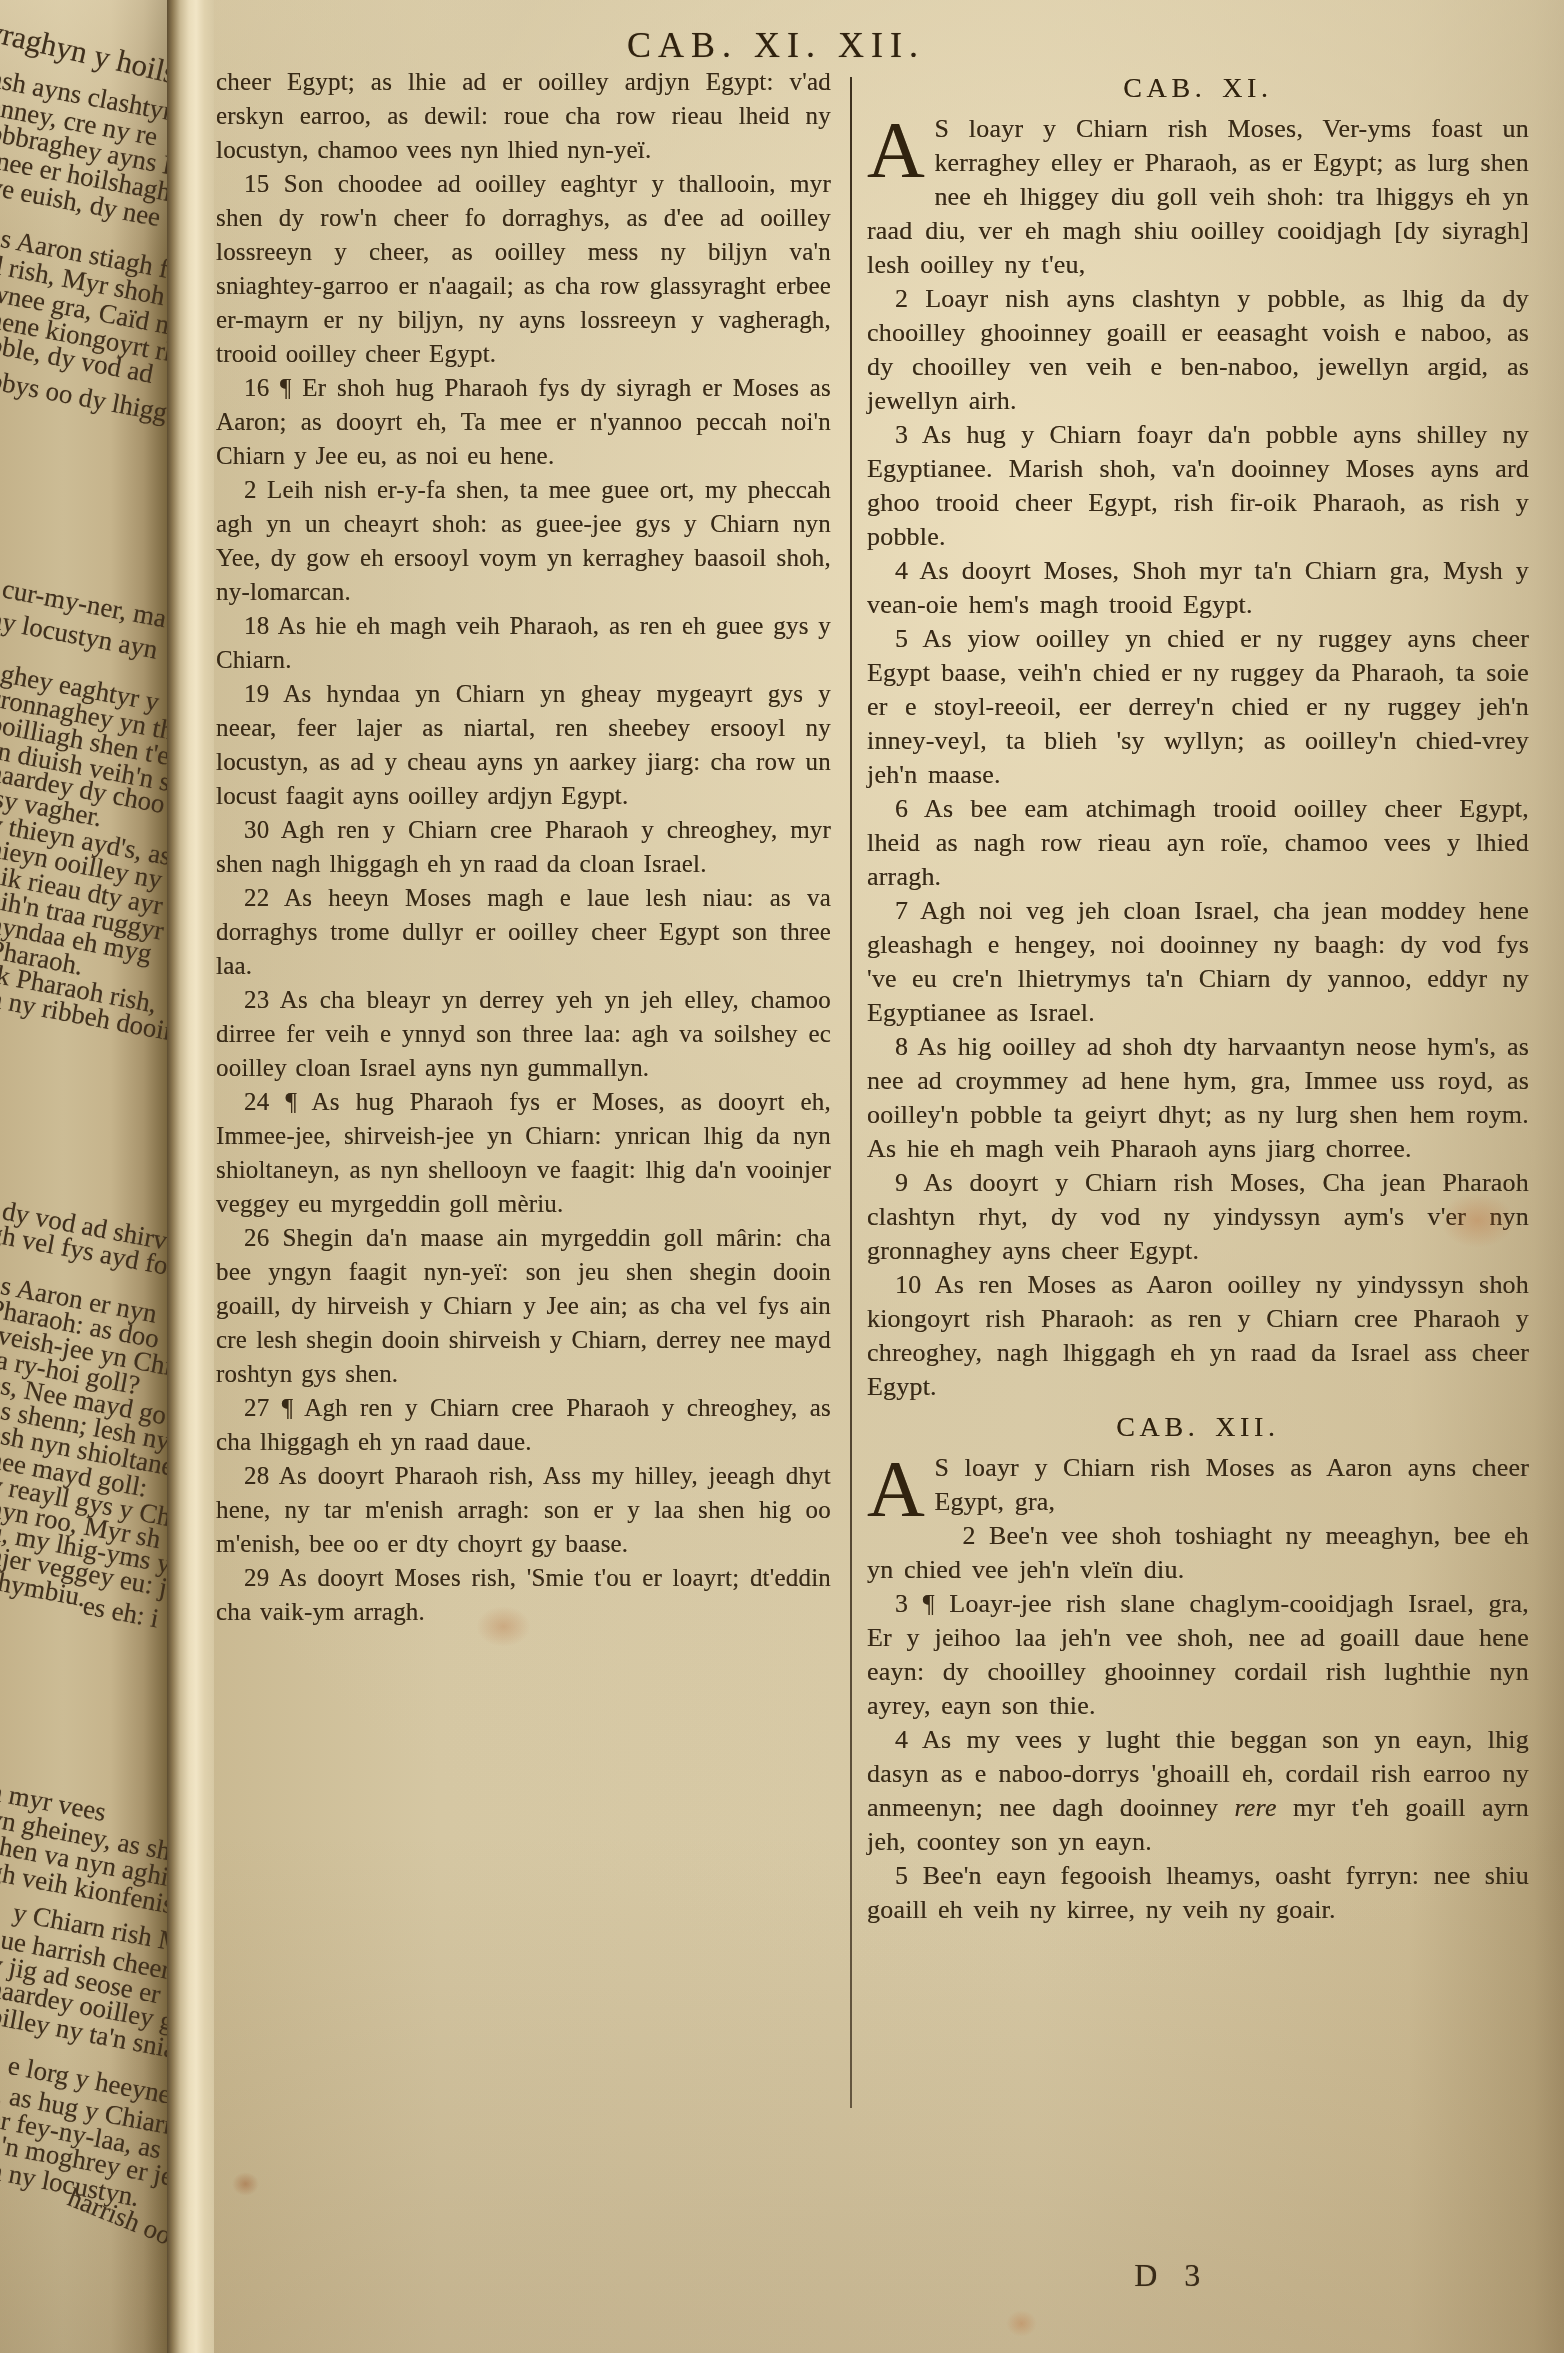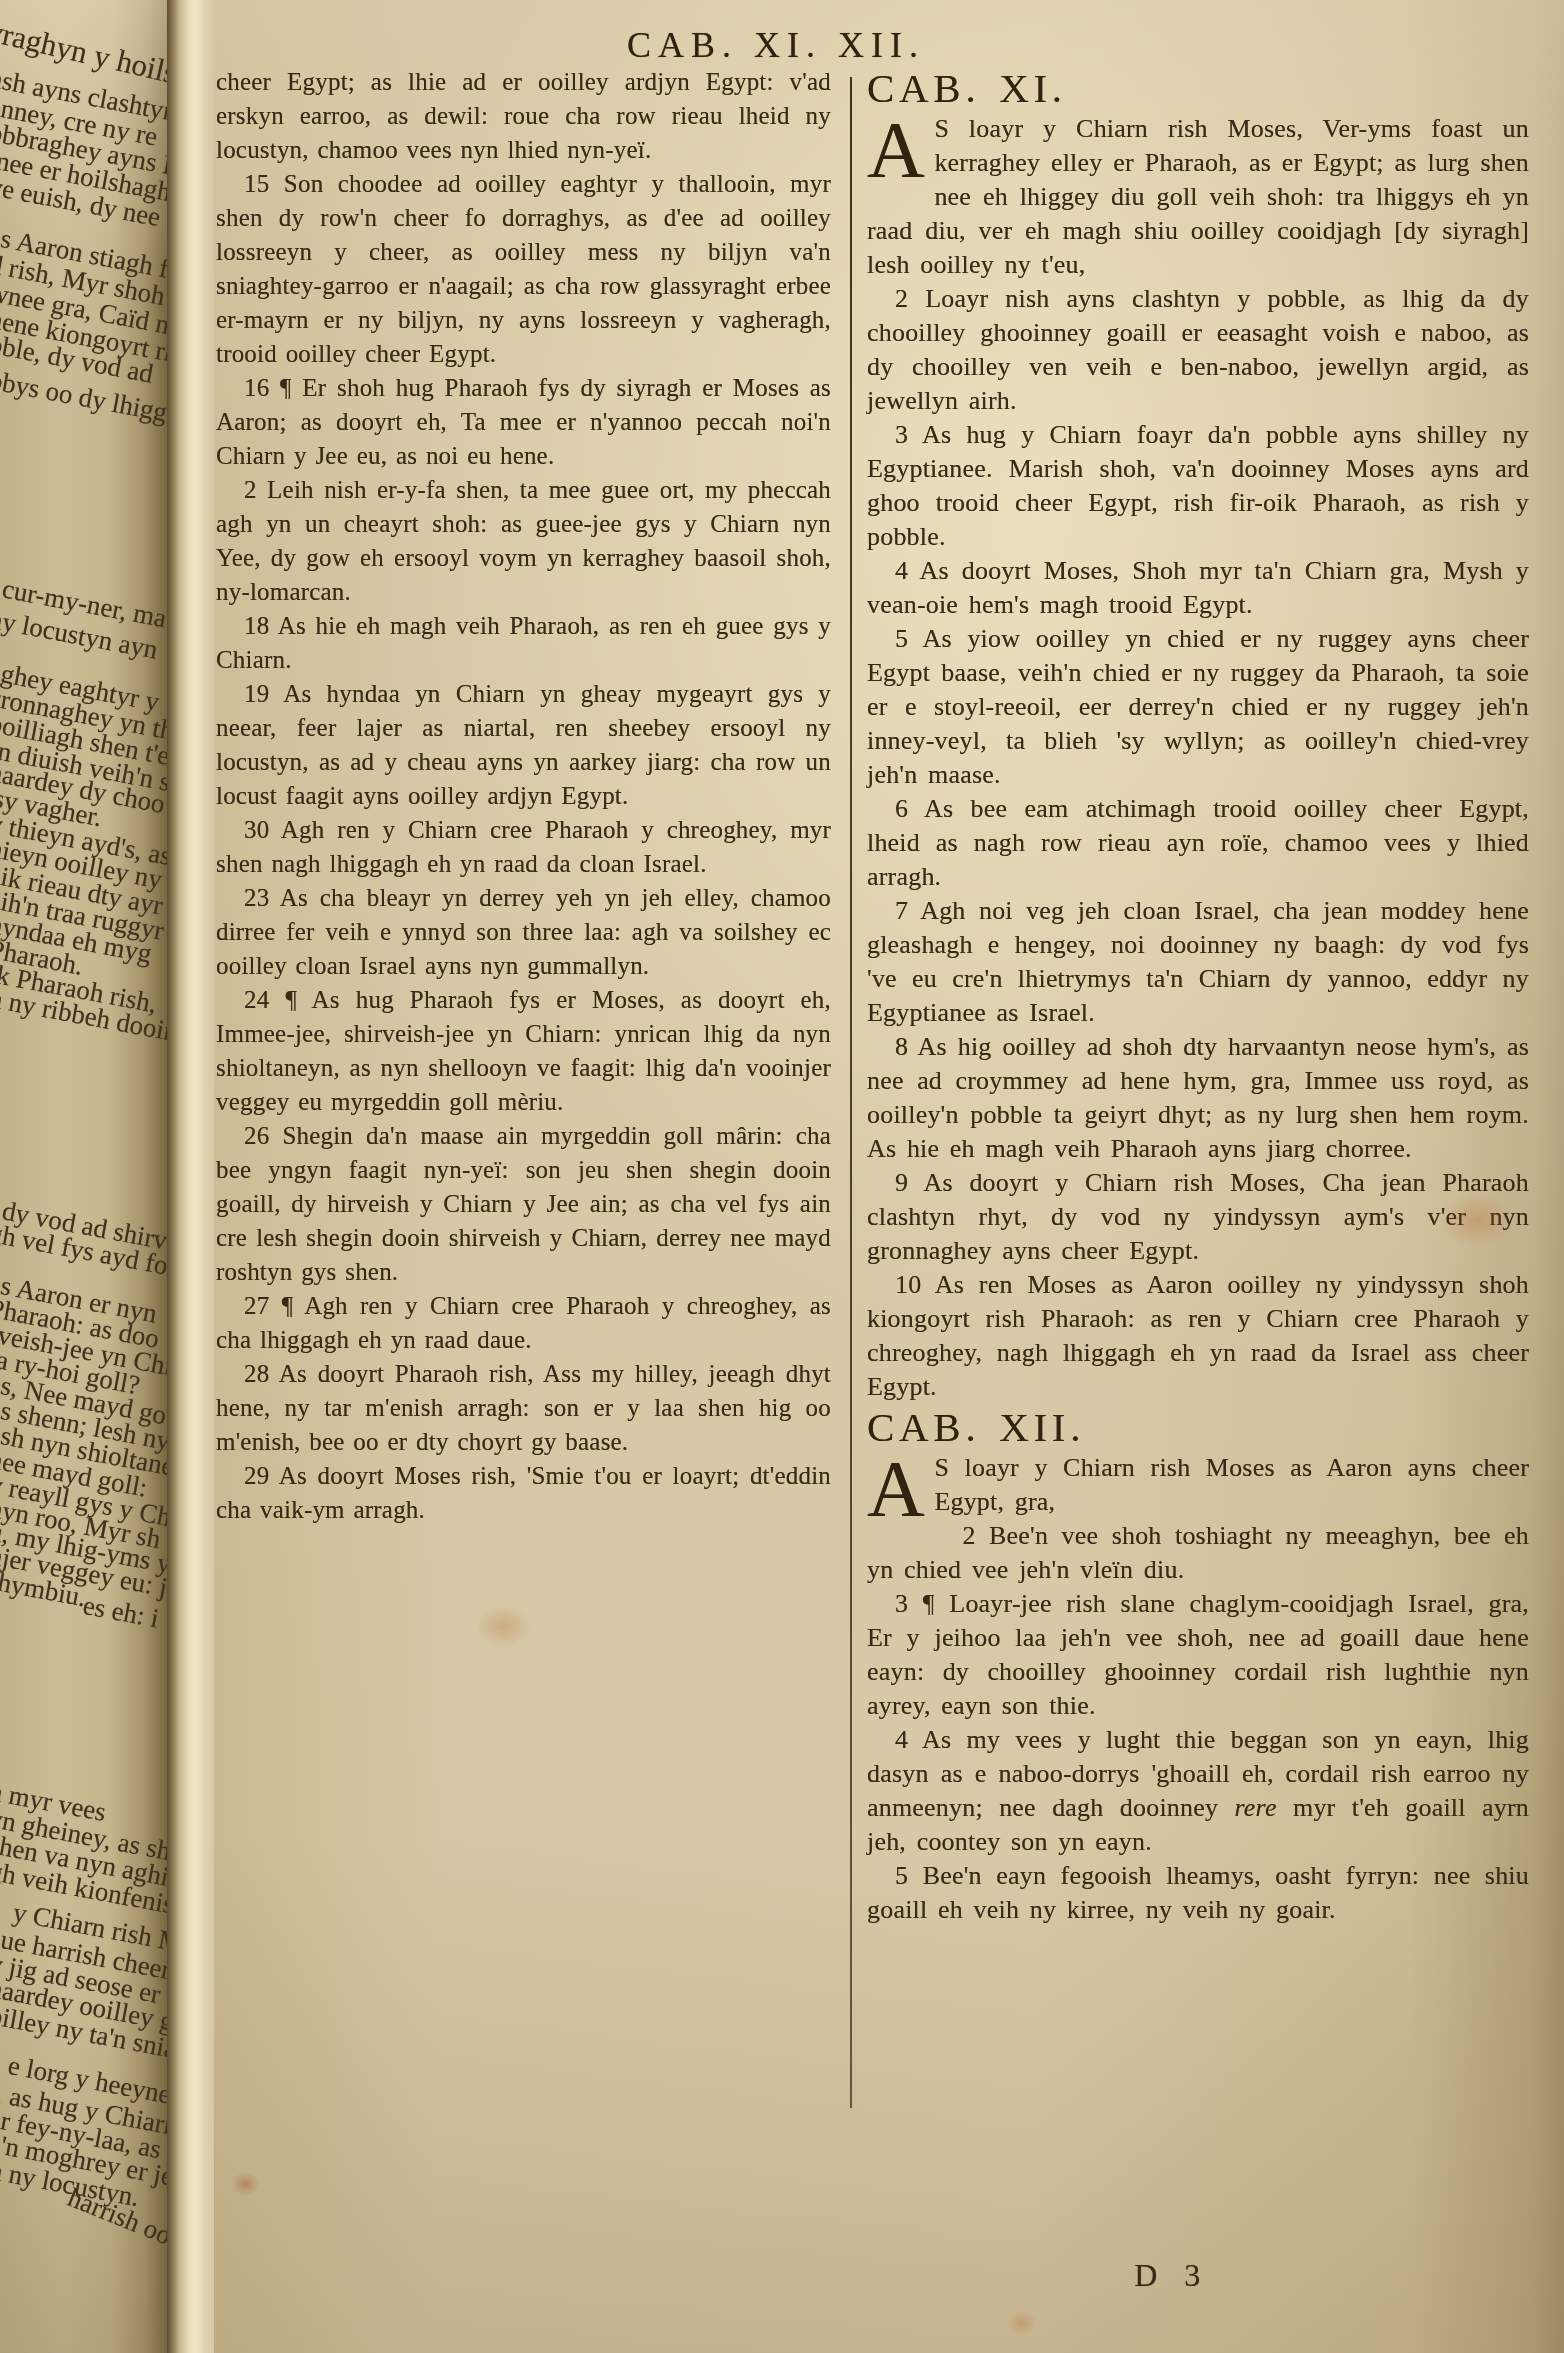--- a/index.html
+++ b/index.html
@@ -32,21 +32,21 @@
     font-size:36px; letter-spacing:7px; color:#30220f; text-shadow:0 0 0.8px rgba(48,34,15,0.5);
   }
   .column-rule { position:absolute; left:850px; top:77px; width:2.3px; height:2031px;
     background:linear-gradient(180deg, rgba(43,30,14,0.9) 0%, rgba(43,30,14,0.8) 60%, rgba(43,30,14,0.65) 100%); }
   .col { position:absolute; top:65px; text-align:justify; color:#382a17;
          text-shadow:0 0 0.5px rgba(54,39,20,0.55); letter-spacing:0.2px; }
   .col-left  { left:216px; width:615px; font-size:25px; line-height:34px; word-spacing:2.3px; }
   .col-right { left:867px; width:662px; font-size:26px; line-height:34px; word-spacing:3.9px; }
   p.verse { margin:0; text-indent:28px; }
   p.noindent { text-indent:0; }
-  .chapter-heading { text-align:left; font-size:41px; letter-spacing:4.7px; line-height:36px;
+  .chapter-heading { text-align:center; font-size:28px; letter-spacing:4.7px; line-height:36px;
                      margin:4.7px 0 6.3px; text-indent:0; color:#31230f; }
   .dropcap { float:left; font-size:80px; line-height:64px; padding:6.3px 9.4px 0 0; color:#31230f; }
   .signature { position:absolute; left:1086px; top:2257px; width:172px; text-align:center;
                font-size:32px; letter-spacing:9.4px; color:#382a17; text-shadow:0 0 0.8px rgba(54,39,20,0.5); }
   .stain { position:absolute; border-radius:50%; pointer-events:none; }
   .stain-a { left:1440px; top:1193px; width:75px; height:55px;
              background:radial-gradient(ellipse, rgba(186,98,42,0.30), rgba(186,98,42,0) 70%); }
   .stain-b { left:476px; top:1606px; width:55px; height:41px;
              background:radial-gradient(ellipse, rgba(176,92,40,0.28), rgba(176,92,40,0) 70%); }
   .stain-c { left:232px; top:2172px; width:27px; height:23.5px;
@@ -128,20 +128,21 @@
   <div class="column-rule"></div>
 
   <div class="col col-left" id="col-left">
       <p class="verse noindent">cheer Egypt; as lhie ad er ooilley ardjyn Egypt: v'ad erskyn earroo, as dewil: roue cha row rieau lheid ny locustyn, chamoo vees nyn lhied nyn-yeï.</p>
       <p class="verse">15 Son choodee ad ooilley eaghtyr y thallooin, myr shen dy row'n cheer fo dorraghys, as d'ee ad ooilley lossreeyn y cheer, as ooilley mess ny biljyn va'n sniaghtey-garroo er n'aagail; as cha row glassyraght erbee er-mayrn er ny biljyn, ny ayns lossreeyn y vagheragh, trooid ooilley cheer Egypt.</p>
       <p class="verse">16 ¶ Er shoh hug Pharaoh fys dy siyragh er Moses as Aaron; as dooyrt eh, Ta mee er n'yannoo peccah noi'n Chiarn y Jee eu, as noi eu hene.</p>
       <p class="verse">2 Leih nish er-y-fa shen, ta mee guee ort, my pheccah agh yn un cheayrt shoh: as guee-jee gys y Chiarn nyn Yee, dy gow eh ersooyl voym yn kerraghey baasoil shoh, ny-lomarcan.</p>
       <p class="verse">18 As hie eh magh veih Pharaoh, as ren eh guee gys y Chiarn.</p>
       <p class="verse">19 As hyndaa yn Chiarn yn gheay mygeayrt gys y neear, feer lajer as niartal, ren sheebey ersooyl ny locustyn, as ad y cheau ayns yn aarkey jiarg: cha row un locust faagit ayns ooilley ardjyn Egypt.</p>
       <p class="verse">30 Agh ren y Chiarn cree Pharaoh y chreoghey, myr shen nagh lhiggagh eh yn raad da cloan Israel.</p>
+      <p class="verse">22 As heeyn Moses magh e laue lesh niau: as va dorraghys trome dullyr er ooilley cheer Egypt son three laa.</p>
       <p class="verse">23 As cha bleayr yn derrey yeh yn jeh elley, chamoo dirree fer veih e ynnyd son three laa: agh va soilshey ec ooilley cloan Israel ayns nyn gummallyn.</p>
       <p class="verse">24 ¶ As hug Pharaoh fys er Moses, as dooyrt eh, Immee-jee, shirveish-jee yn Chiarn: ynrican lhig da nyn shioltaneyn, as nyn shellooyn ve faagit: lhig da'n vooinjer veggey eu myrgeddin goll mèriu.</p>
       <p class="verse">26 Shegin da'n maase ain myrgeddin goll mârin: cha bee yngyn faagit nyn-yeï: son jeu shen shegin dooin goaill, dy hirveish y Chiarn y Jee ain; as cha vel fys ain cre lesh shegin dooin shirveish y Chiarn, derrey nee mayd roshtyn gys shen.</p>
       <p class="verse">27 ¶ Agh ren y Chiarn cree Pharaoh y chreoghey, as cha lhiggagh eh yn raad daue.</p>
       <p class="verse">28 As dooyrt Pharaoh rish, Ass my hilley, jeeagh dhyt hene, ny tar m'enish arragh: son er y laa shen hig oo m'enish, bee oo er dty choyrt gy baase.</p>
       <p class="verse">29 As dooyrt Moses rish, 'Smie t'ou er loayrt; dt'eddin cha vaik-ym arragh.</p>
     </div>
   <div class="col col-right" id="col-right">
       <div class="chapter-heading">CAB. XI.</div>
       <p class="verse noindent"><span class="dropcap">A</span>S loayr y Chiarn rish Moses, Ver-yms foast un kerraghey elley er Pharaoh, as er Egypt; as lurg shen nee eh lhiggey diu goll veih shoh: tra lhiggys eh yn raad diu, ver eh magh shiu ooilley cooidjagh [dy siyragh] lesh ooilley ny t'eu,</p>

